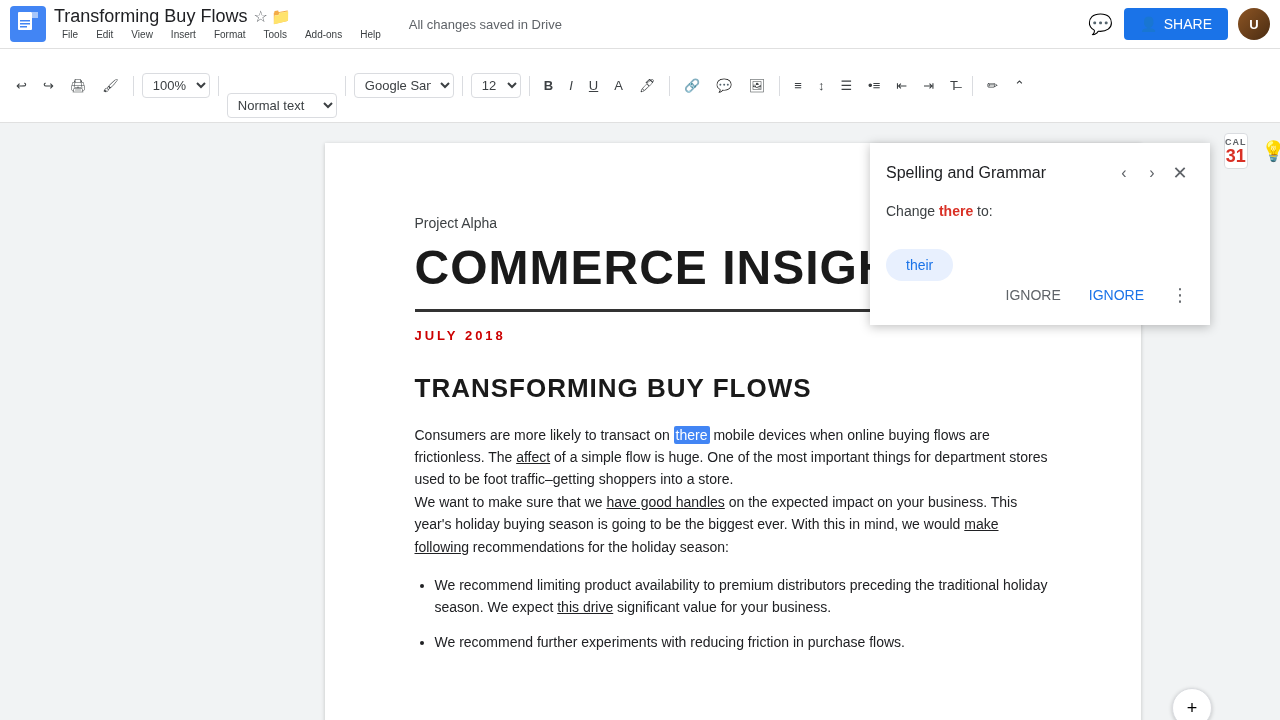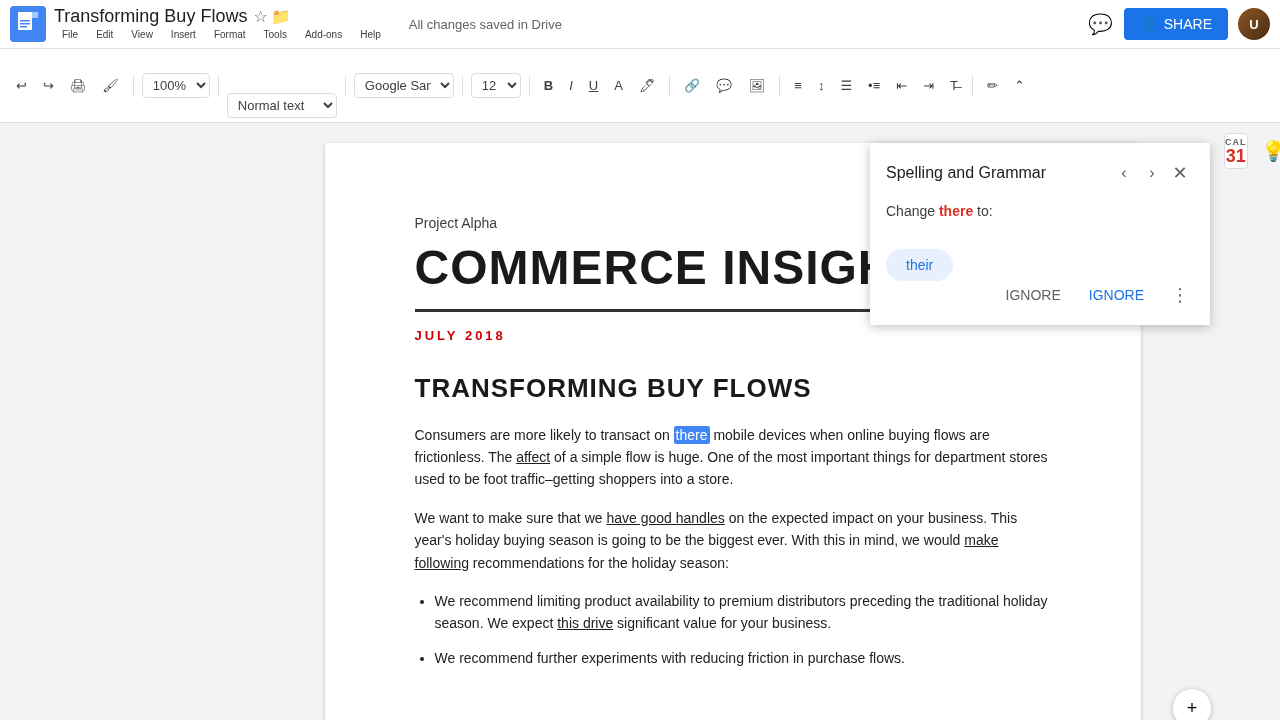--- a/index.html
+++ b/index.html
@@ -138,21 +138,20 @@
       font-weight: 700;
       color: #1a1a1a;
       margin-bottom: 20px;
       letter-spacing: 1px;
     }
 
     #paragraph1 {
       font-size: 14px;
       line-height: 1.6;
       color: #202124;
-      margin-bottom: 16px;
     }
 
     .highlighted-word {
       background: #4285f4;
       color: #fff;
       padding: 1px 2px;
       border-radius: 2px;
     }
 
     .underlined { text-decoration: underline; }

